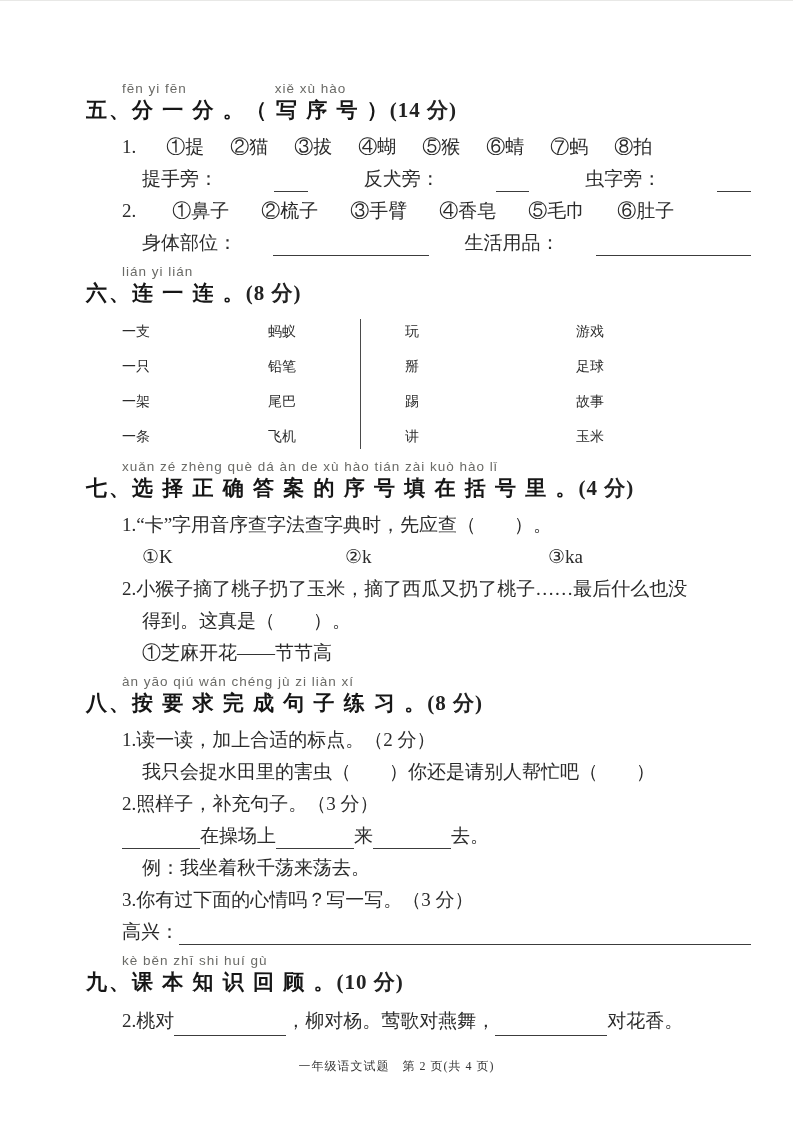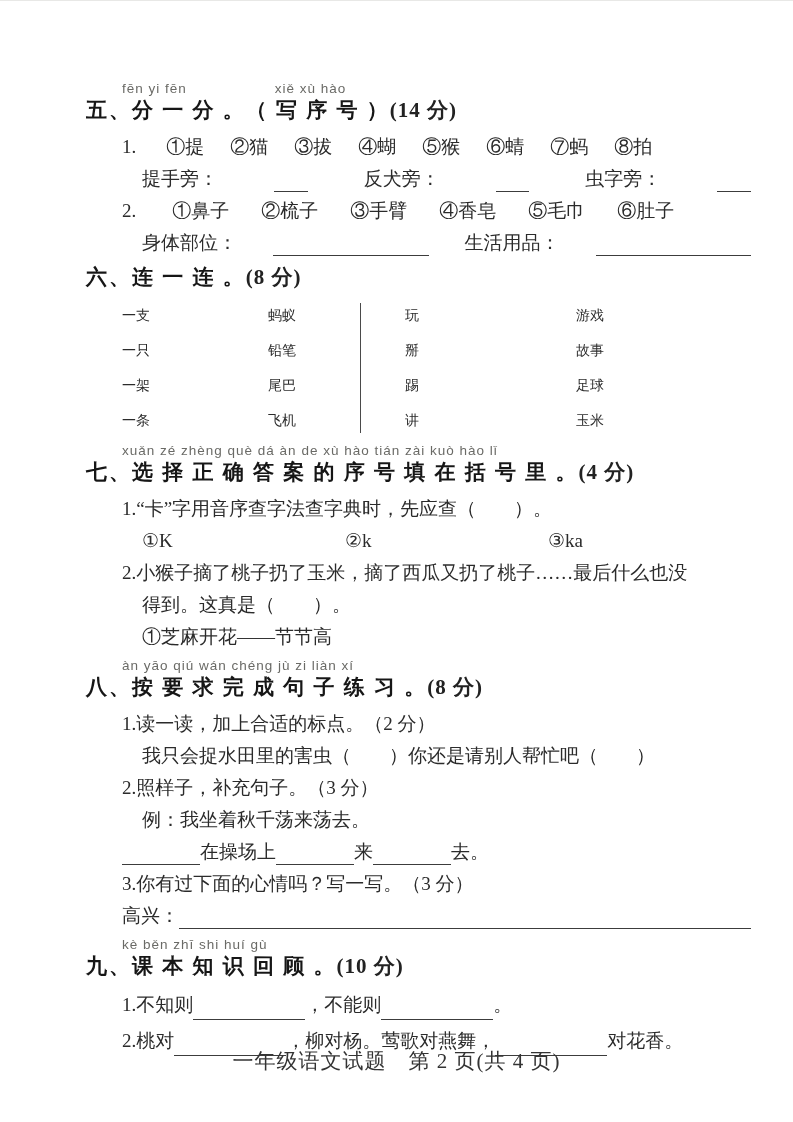--- a/index.html
+++ b/index.html
@@ -91,21 +91,21 @@
   .opt-fixed { display: inline-block; width: 226px; }
   .opts-row-2 { gap: 7px; }
   .section { margin-bottom: 5px; }
   .example-line { color: #2b2b2b; }
   .footer {
     position: absolute;
     bottom: 48px;
     left: 0;
     width: 100%;
     text-align: center;
-    font-size: 21px;
+    font-size: 12px;
     letter-spacing: 1px;
     color: #333;
   }
 </style>
 </head>
 <body>
 
 <div class="page">
 
   <div class="section">
@@ -147,20 +147,23 @@
     </div>
     <div class="q-line indent2 labels-row2">
       <span>身体部位：</span>
         <span class="blank w165"></span>
       <span>生活用品：</span>
         <span class="blank w165"></span>
     </div>
   </div>
 
   <div class="section">
+    <div class="pinyin-row">
+      <span>lián  yi  lián</span>
+    </div>
     <div class="sec-title">
       <span>六、连 一 连 。</span><span class="score">(8 分)</span>
     </div>
     <div class="match-wrap">
       <div class="match-col mc1">
         <span>一支</span>
         <span>一只</span>
         <span>一架</span>
         <span>一条</span>
       </div>
@@ -172,22 +175,22 @@
       </div>
       <div class="match-divider"></div>
       <div class="match-col mc3">
         <span>玩</span>
         <span>掰</span>
         <span>踢</span>
         <span>讲</span>
       </div>
       <div class="match-col mc4">
         <span>游戏</span>
+        <span>足球</span>
         <span>故事</span>
-        <span>足球</span>
         <span>玉米</span>
       </div>
     </div>
   </div>
 
   <div class="section">
     <div class="pinyin-row">
       <span>xuǎn  zé  zhèng  què  dá  àn  de  xù  hào  tián  zài  kuò  hào  lǐ</span>
     </div>
     <div class="sec-title">
@@ -220,54 +223,47 @@
       <span>八、按 要 求 完  成  句 子 练 习 。</span><span class="score">(8 分)</span>
     </div>
     <div class="q-line">
       <span>1.读一读，加上合适的标点。（2 分）</span>
     </div>
     <div class="q-line indent2">
       <span>我只会捉水田里的害虫（　　）你还是请别人帮忙吧（　　）</span>
     </div>
     <div class="q-line">
       <span>2.照样子，补充句子。（3 分）</span>
-    </div>
-    <div class="q-line indent2 example-line">
-      <span>例：我坐着秋千荡来荡去。</span>
     </div>
     <div class="q-line">
       <span class="blank w75"></span>
         <span>在操场上</span>
         <span class="blank w75"></span>
         <span>来</span>
         <span class="blank w75"></span>
         <span>去。</span>
     </div>
+    <div class="q-line indent2 example-line">
+      <span>例：我坐着秋千荡来荡去。</span>
+    </div>
     <div class="q-line">
       <span>3.你有过下面的心情吗？写一写。（3 分）</span>
     </div>
     <div class="q-line">
       <span>高兴：</span>
         <span class="blank grow"></span>
     </div>
   </div>
 
   <div class="section">
     <div class="pinyin-row">
       <span>kè  běn  zhī  shi  huí  gù</span>
     </div>
     <div class="sec-title">
       <span>九、课 本 知 识 回 顾 。</span><span class="score">(10 分)</span>
-    </div>
-    <div class="q-line" style="line-height:36px;">
-      <span>1.不知则</span>
-        <span class="blank w112"></span>
-        <span>，不能则</span>
-        <span class="blank w112"></span>
-        <span>。</span>
     </div>
     <div class="q-line" style="line-height:36px;">
       <span>2.桃对</span>
         <span class="blank w112"></span>
         <span>，柳对杨。莺歌对燕舞，</span>
         <span class="blank w112"></span>
         <span>对花香。</span>
     </div>
   </div>
 

